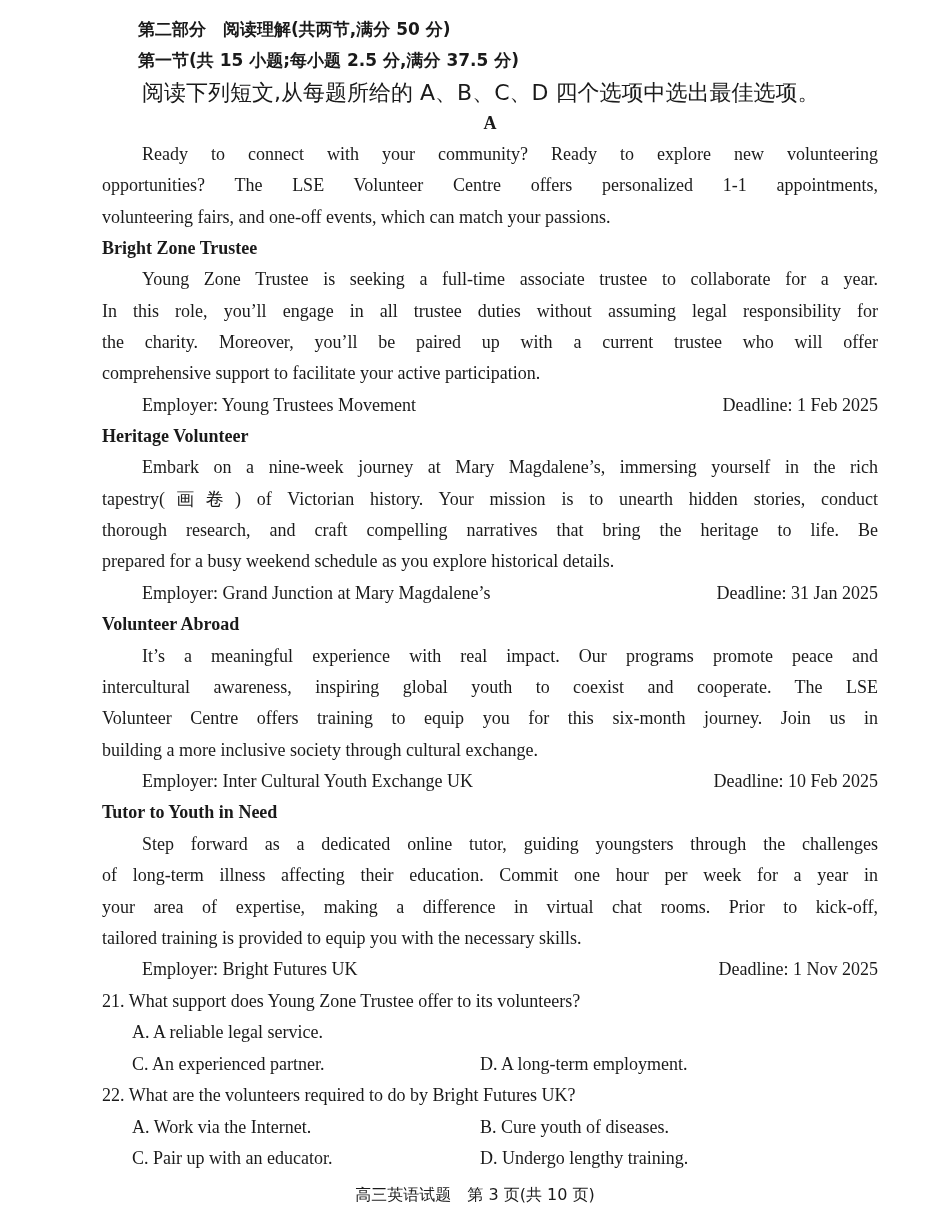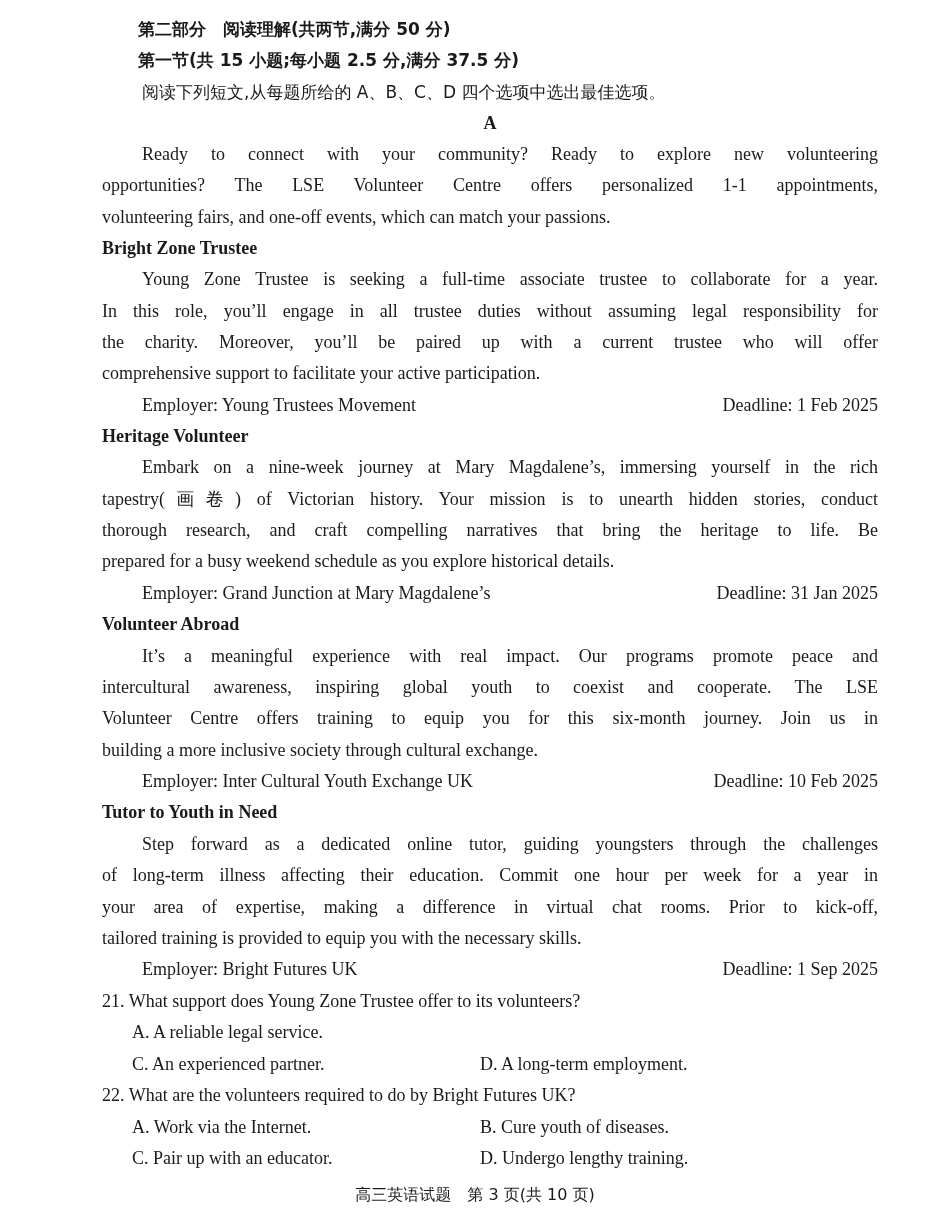--- a/index.html
+++ b/index.html
@@ -4,21 +4,21 @@
 <style>
   html, body { margin: 0; padding: 0; background: #ffffff; }
   body {
     width: 950px; height: 1229px; position: relative; overflow: hidden;
     font-family: "Liberation Serif", "DejaVu Serif", serif;
     color: #1a1a1a;
   }
   .page { position: absolute; left: 102px; top: 0; width: 776px; }
   .line { position: absolute; left: 0; width: 776px; font-size: 18px; line-height: 31.3px; white-space: nowrap; }
   .cn-bold { font-family: "DejaVu Sans", sans-serif; font-weight: bold; font-size: 17px; margin-left: 36px; }
-  .cn { font-family: "DejaVu Sans", sans-serif; font-size: 17px; }
+  .cn { font-family: "DejaVu Sans", sans-serif; font-size: 22px; }
   .center { text-align: center; }
   .bold { font-weight: bold; }
   .indent { padding-left: 40px; box-sizing: border-box; }
   .justify { text-align: justify; text-align-last: justify; white-space: normal; }
   .last { text-align: left; text-align-last: left; }
   .row { display: flex; justify-content: space-between; padding-left: 40px; box-sizing: border-box; }
   .opts { display: flex; padding-left: 30px; box-sizing: border-box; align-items: center; }
   .opts span.opt { width: 348px; display: inline-block; }
   .footer { position: absolute; left: 0; width: 950px; top: 1185px; text-align: center; font-family: "DejaVu Sans", sans-serif; font-size: 16px; }
 </style>
@@ -65,21 +65,21 @@
     <span>Deadline: 10 Feb 2025</span>
   </div>
 
   <div class="line bold" style="top:797px">Tutor to Youth in Need</div>
   <div class="line justify indent" style="top:829px">Step forward as a dedicated online tutor, guiding youngsters through the challenges</div>
   <div class="line justify" style="top:860px">of long-term illness affecting their education. Commit one hour per week for a year in</div>
   <div class="line justify" style="top:892px">your area of expertise, making a difference in virtual chat rooms. Prior to kick-off,</div>
   <div class="line justify last" style="top:923px">tailored training is provided to equip you with the necessary skills.</div>
   <div class="line row" style="top:954px">
     <span>Employer: Bright Futures UK</span>
-    <span>Deadline: 1 Sep 2025</span>
+    <span>Deadline: 1 Nov 2025</span>
   </div>
 
   <div class="line" style="top:986px">21. What support does Young Zone Trustee offer to its volunteers?</div>
   <div class="line opts" style="top:1017px">
     <span class="opt">A. A reliable legal service.</span>
   </div>
   <div class="line opts" style="top:1049px">
     <span class="opt">C. An experienced partner.</span>
     <span class="opt">D. A long-term employment.</span>
   </div>

